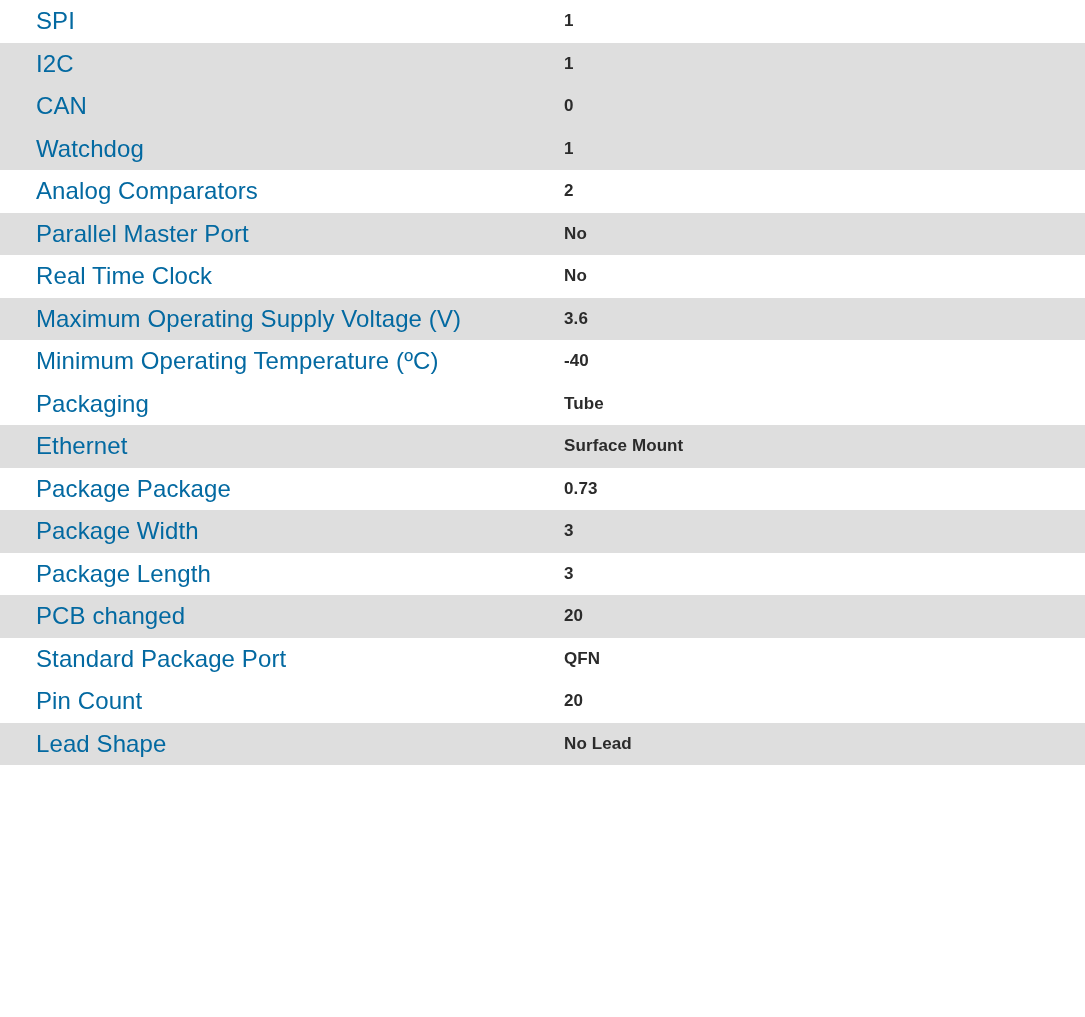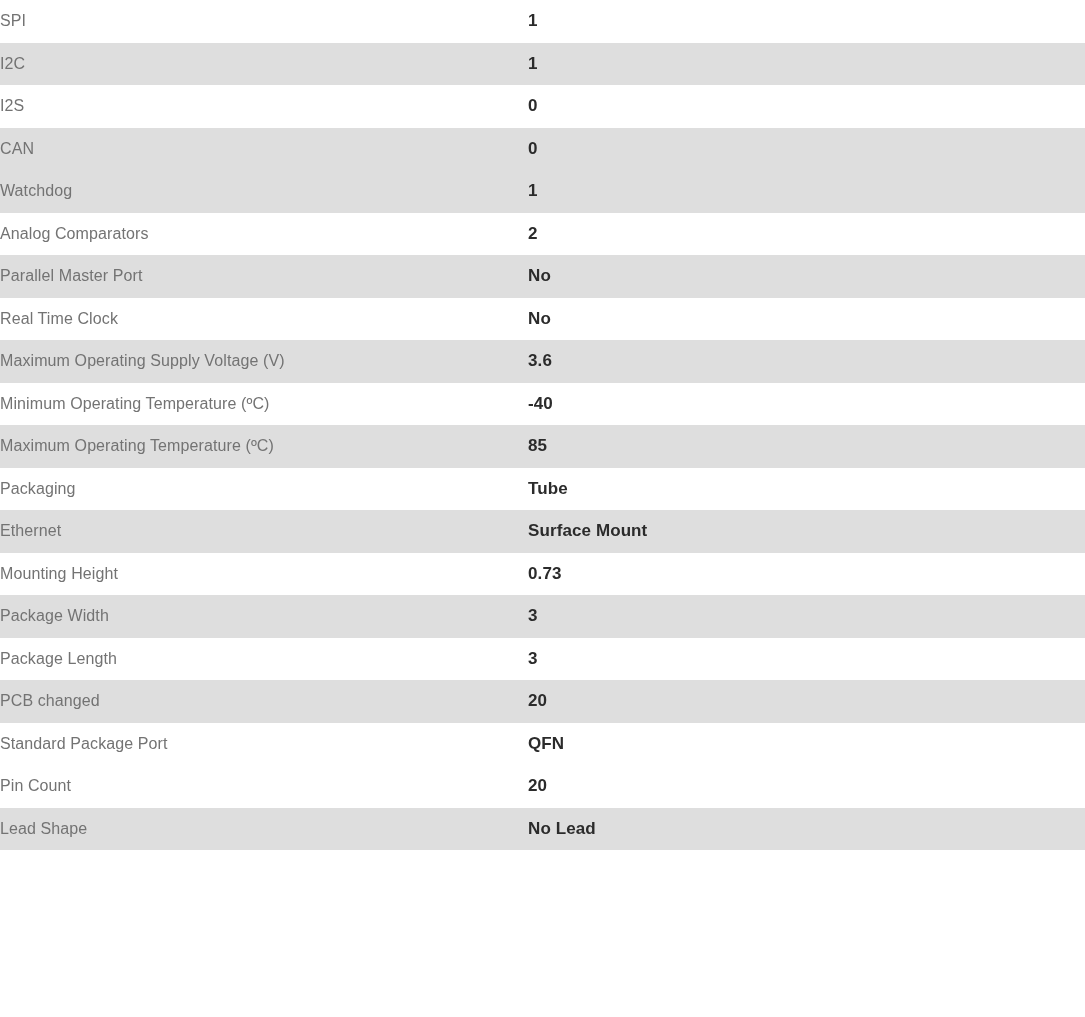--- a/index.html
+++ b/index.html
@@ -27,23 +27,24 @@
   .spec-table tr.plain {
     background: #ffffff;
   }
   .spec-table td {
     padding: 0;
     vertical-align: middle;
     border: none;
   }
   td.label-cell {
     width: 528px;
-    font-size: 16px;
+    padding-left: 36px;
+    font-size: 24px;
     font-weight: 400;
-    color: #737373;
+    color: #0369a1;
     letter-spacing: 0.1px;
   }
   td.value-cell {
     padding-left: 0px;
     font-size: 17px;
     font-weight: 700;
     color: #2b2b2b;
     letter-spacing: 0.1px;
   }
 </style>
@@ -52,24 +53,20 @@
 
 <table class="spec-table">
   <tbody>
       <tr class="plain">
         <td class="label-cell">SPI</td>
         <td class="value-cell">1</td>
       </tr>
       <tr class="shaded">
         <td class="label-cell">I2C</td>
         <td class="value-cell">1</td>
-      </tr>
-      <tr class="plain">
-        <td class="label-cell">I2S</td>
-        <td class="value-cell">0</td>
       </tr>
       <tr class="shaded">
         <td class="label-cell">CAN</td>
         <td class="value-cell">0</td>
       </tr>
       <tr class="shaded">
         <td class="label-cell">Watchdog</td>
         <td class="value-cell">1</td>
       </tr>
       <tr class="plain">
@@ -85,34 +82,30 @@
         <td class="value-cell">No</td>
       </tr>
       <tr class="shaded">
         <td class="label-cell">Maximum Operating Supply Voltage (V)</td>
         <td class="value-cell">3.6</td>
       </tr>
       <tr class="plain">
         <td class="label-cell">Minimum Operating Temperature (ºC)</td>
         <td class="value-cell">-40</td>
       </tr>
-      <tr class="shaded">
-        <td class="label-cell">Maximum Operating Temperature (ºC)</td>
-        <td class="value-cell">85</td>
-      </tr>
       <tr class="plain">
         <td class="label-cell">Packaging</td>
         <td class="value-cell">Tube</td>
       </tr>
       <tr class="shaded">
         <td class="label-cell">Ethernet</td>
         <td class="value-cell">Surface Mount</td>
       </tr>
       <tr class="plain">
-        <td class="label-cell">Mounting Height</td>
+        <td class="label-cell">Package Package</td>
         <td class="value-cell">0.73</td>
       </tr>
       <tr class="shaded">
         <td class="label-cell">Package Width</td>
         <td class="value-cell">3</td>
       </tr>
       <tr class="plain">
         <td class="label-cell">Package Length</td>
         <td class="value-cell">3</td>
       </tr>

